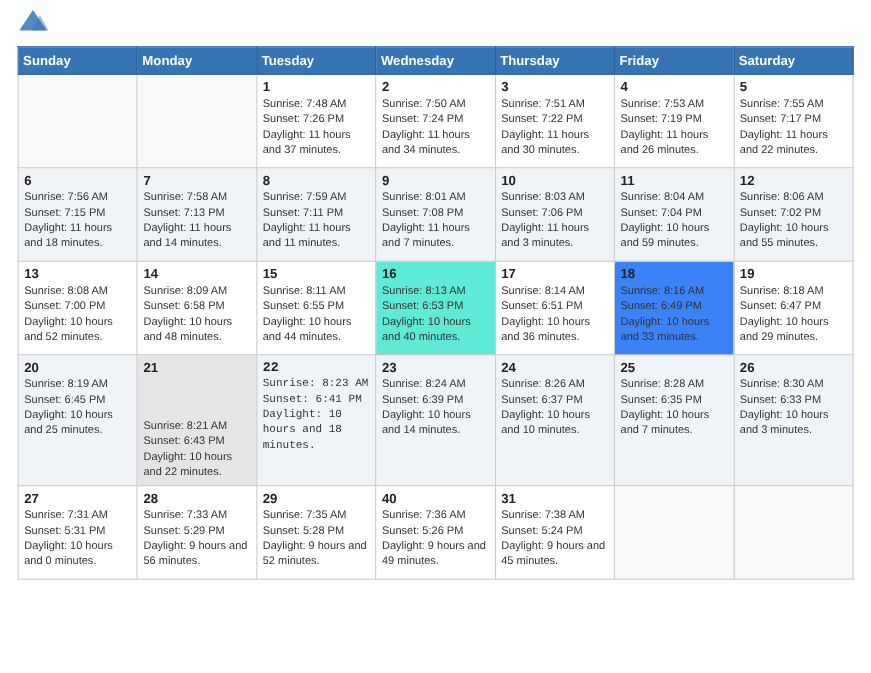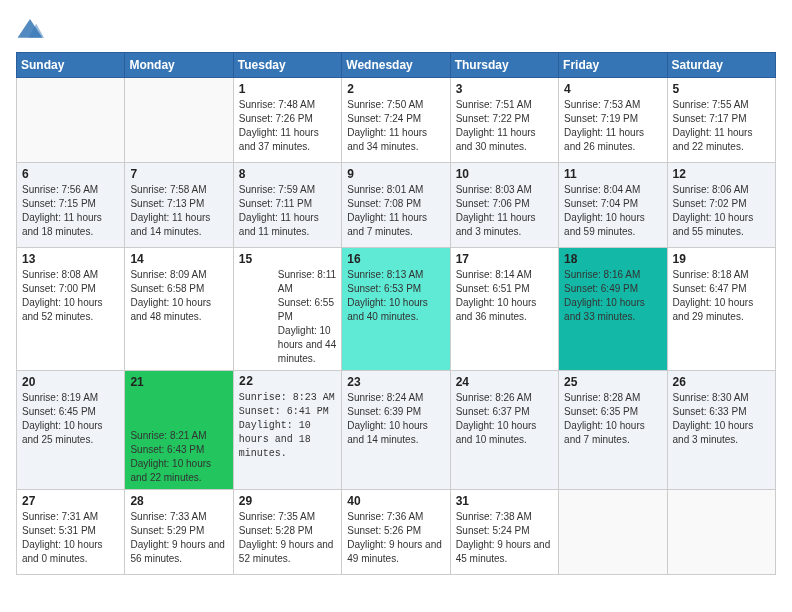--- a/index.html
+++ b/index.html
@@ -7,21 +7,21 @@
       font-family: Arial, sans-serif;
       background: #fff;
       width: 792px;
       min-height: 612px;
       padding: 0;
     }
     .page {
       width: 792px;
       min-height: 612px;
       background: #fff;
-      padding: 10px 16px 16px 16px;
+      padding: 0 16px 16px 16px;
     }
     .header {
       display: flex;
       justify-content: space-between;
       align-items: flex-start;
       margin-bottom: 8px;
     }
     .logo {
       display: flex;
       align-items: center;
@@ -223,57 +223,57 @@
 Daylight: 10 hours and 52 minutes.</div>
           </td>
           <td style="background: rgb(255, 255, 255);">
             <span class="day-num">14</span>
             <div class="cell-text" style="white-space: pre-line;">Sunrise: 8:09 AM
 Sunset: 6:58 PM
 Daylight: 10 hours and 48 minutes.</div>
           </td>
           <td style="background: rgb(255, 255, 255);">
             <span class="day-num">15</span>
-            <div class="cell-text" style="white-space: pre-line; margin-left: 39px;">Sunrise: 8:11 AM
+            <div class="cell-text" style="white-space: pre-line;">Sunrise: 8:11 AM
 Sunset: 6:55 PM
 Daylight: 10 hours and 44 minutes.</div>
           </td>
           <td style="background: #5eead4;">
             <span class="day-num">16</span>
             <div class="cell-text" style="white-space: pre-line;">Sunrise: 8:13 AM
 Sunset: 6:53 PM
 Daylight: 10 hours and 40 minutes.</div>
           </td>
           <td style="background: rgb(255, 255, 255);">
             <span class="day-num">17</span>
             <div class="cell-text" style="white-space: pre-line;">Sunrise: 8:14 AM
 Sunset: 6:51 PM
 Daylight: 10 hours and 36 minutes.</div>
           </td>
-          <td style="background: #14b8a6;">
+          <td style="background: #3b82f6;">
             <span class="day-num">18</span>
             <div class="cell-text" style="white-space: pre-line;">Sunrise: 8:16 AM
 Sunset: 6:49 PM
 Daylight: 10 hours and 33 minutes.</div>
           </td>
           <td style="background: rgb(255, 255, 255);">
             <span class="day-num">19</span>
             <div class="cell-text" style="white-space: pre-line;">Sunrise: 8:18 AM
 Sunset: 6:47 PM
 Daylight: 10 hours and 29 minutes.</div>
           </td>
         </tr>
         <tr>
           <td style="background: rgb(240, 244, 248);">
             <span class="day-num">20</span>
             <div class="cell-text" style="white-space: pre-line;">Sunrise: 8:19 AM
 Sunset: 6:45 PM
 Daylight: 10 hours and 25 minutes.</div>
           </td>
-          <td style="background: #22c55e;">
+          <td style="background: #e5e5e5;">
             <span class="day-num">21</span>
             <div class="cell-text" style="white-space: pre-line; margin-top: 40px;">Sunrise: 8:21 AM
 Sunset: 6:43 PM
 Daylight: 10 hours and 22 minutes.</div>
           </td>
           <td style="background: rgb(240, 244, 248); font-family: Liberation Mono, monospace;">
             <span class="day-num">22</span>
             <div class="cell-text" style="white-space: pre-line;">Sunrise: 8:23 AM
 Sunset: 6:41 PM
 Daylight: 10 hours and 18 minutes.</div>

